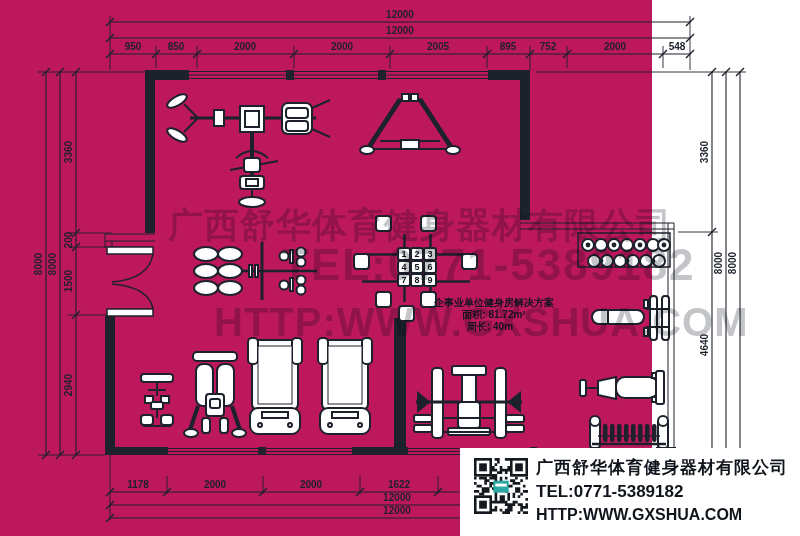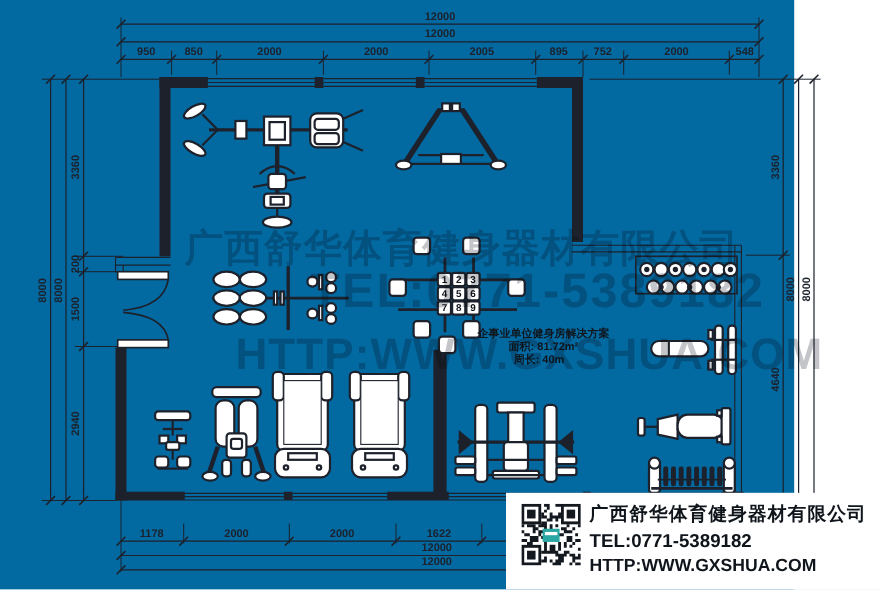--- a/index.html
+++ b/index.html
@@ -1,18 +1,18 @@
 <!DOCTYPE html>
 <html><head>
 <meta charset="utf-8">
 <style>
   html,body{margin:0;padding:0;background:#fff;}
   body{width:800px;height:536px;overflow:hidden;
        font-family:"Liberation Sans",sans-serif;}
-  .stage{position:relative;width:722px;height:536px;background:#0369a1;}
+  .stage{position:relative;width:652px;height:536px;background:#be185d;}
   .stage svg{position:absolute;left:0;top:0;}
   .dimtxt{font:bold 10px "Liberation Sans",sans-serif;fill:#1c212b;}
   .soltxt{font:bold 10px "Liberation Sans",sans-serif;fill:#10151c;}
   .gridnum{font:bold 9px "Liberation Sans",sans-serif;fill:#10151c;}
   .watermark{position:absolute;color:#c3c5c9;font-weight:bold;white-space:nowrap;
              mix-blend-mode:multiply;z-index:5;letter-spacing:1px;pointer-events:none;}
   .wm1{left:168px;top:202px;font-size:35px;}
   .wm2{left:282px;top:240px;font-size:44px;letter-spacing:2px;}
   .wm3{left:214px;top:300px;font-size:40px;letter-spacing:1px;}
   .infobox{position:absolute;left:460px;top:448px;width:340px;height:88px;

